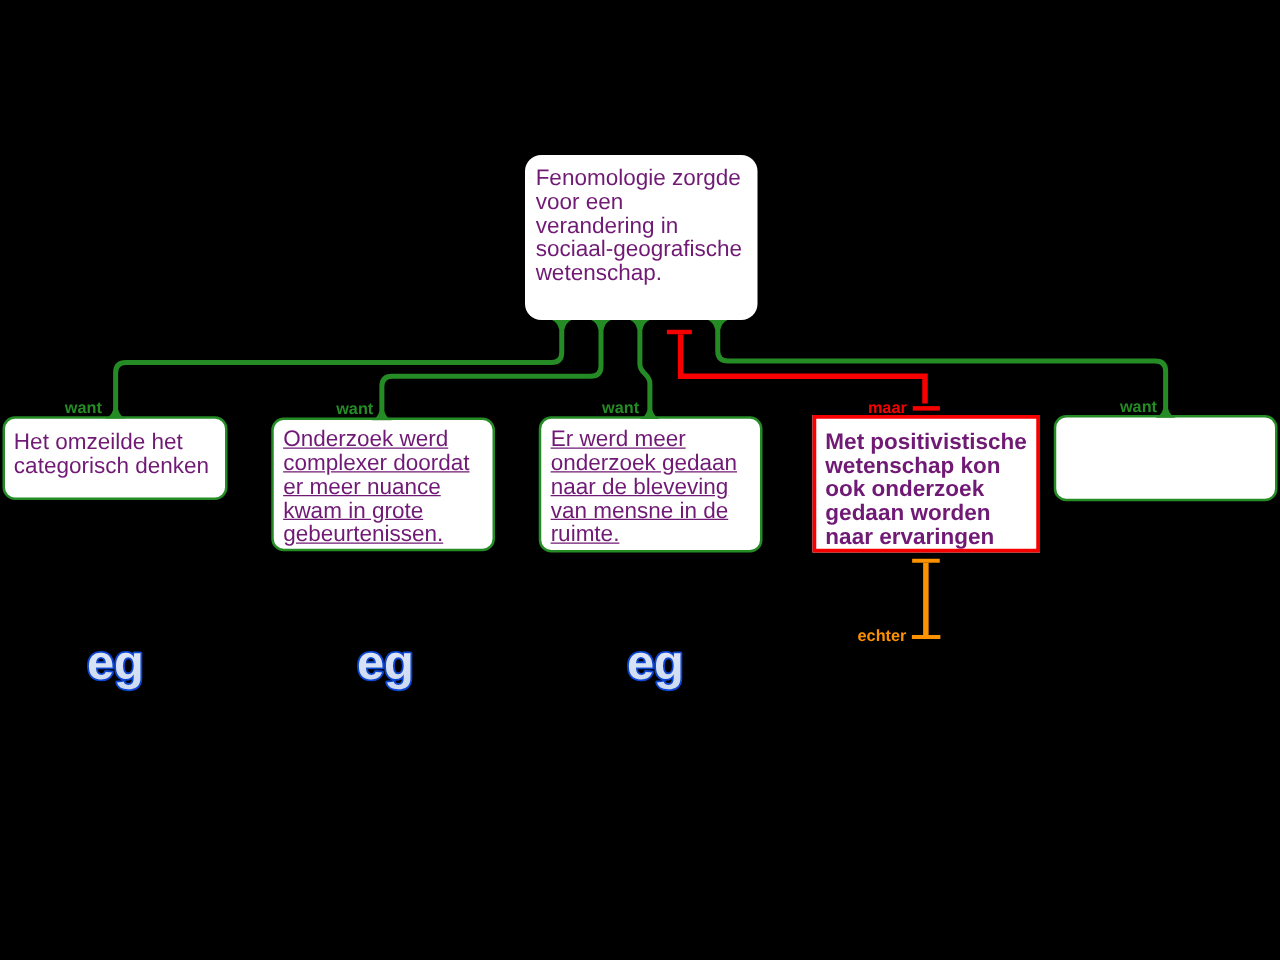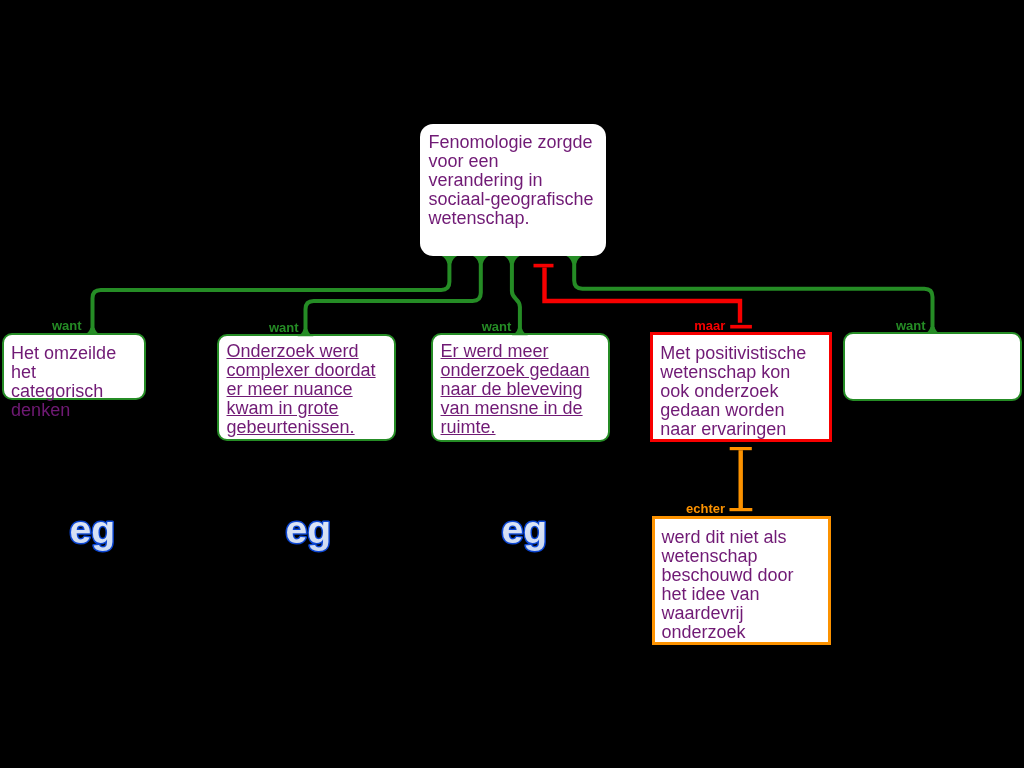--- a/index.html
+++ b/index.html
@@ -9,31 +9,30 @@
   box-sizing:border-box;}
 .grn{border:2.8px solid #258c25;border-radius:10px;}
 svg{position:absolute;left:0;top:0;}
 </style>
 </head>
 <body>
 <div id="canvas">
 
   <div class="box" style="left:420px;top:124px;width:186px;height:132px;border-radius:13px;padding:8.5px 6px 0 8.5px;">Fenomologie zorgde<br>voor een<br>verandering in<br>sociaal-geografische<br>wetenschap.</div>
 
-  <div class="box grn" style="left:1.6px;top:332.8px;width:144px;height:67.5px;padding:9px 6px 0 7.5px;">Het omzeilde het<br>categorisch denken</div>
+  <div class="box grn" style="left:1.6px;top:332.8px;width:180px;height:67.5px;padding:9px 6px 0 7.5px;">Het omzeilde het<br>categorisch denken</div>
 
   <div class="box grn" style="left:217px;top:334.2px;width:179px;height:107px;padding:5.5px 6px 0 7.5px;text-decoration:underline;">Onderzoek werd<br>complexer doordat<br>er meer nuance<br>kwam in grote<br>gebeurtenissen.</div>
 
   <div class="box grn" style="left:431px;top:333.2px;width:179px;height:109px;padding:7.3px 6px 0 7.5px;text-decoration:underline;">Er werd meer<br>onderzoek gedaan<br>naar de bleveving<br>van mensne in de<br>ruimte.</div>
 
-  <div class="box" style="left:650.3px;top:331.5px;width:181.5px;height:110.8px;border:3.7px solid #f70000;padding:9px 5px 16px 7px;">Met positivistische<br>wetenschap kon<br>ook onderzoek<br>gedaan worden<br>naar ervaringen</div>
+  <div class="box" style="left:650.3px;top:331.5px;width:181.5px;height:110.8px;border:3.7px solid #f70000;padding:9px 5px 16px 7px;font-weight:bold;">Met positivistische<br>wetenschap kon<br>ook onderzoek<br>gedaan worden<br>naar ervaringen</div>
 
   <div class="box grn" style="left:843.3px;top:332.1px;width:179px;height:69px;"></div>
 
-  <div class="box" style="left:651.5px;top:515.9px;width:179px;height:129px;border:3.7px solid #fc9200;padding:9.3px 5px 0 7px;">werd dit niet als<br>wetenschap<br>beschouwd door<br>het idee van<br>waardevrij<br>onderzoek</div>
 
   <svg width="1024" height="768" viewBox="0 0 1024 768">
     <defs>
       <linearGradient id="egf" x1="0" y1="0" x2="0" y2="1">
         <stop offset="0" stop-color="#e4ebf9"></stop>
         <stop offset="1" stop-color="#ccd9f1"></stop>
       </linearGradient>
     </defs>
     <g stroke="#258c25" stroke-width="4" fill="none">
       <path d="M449.4,257 L449.4,281.8 Q449.4,290 441.2,290 L100.7,290 Q92.5,290 92.5,298.2 L92.5,333.5"></path>

